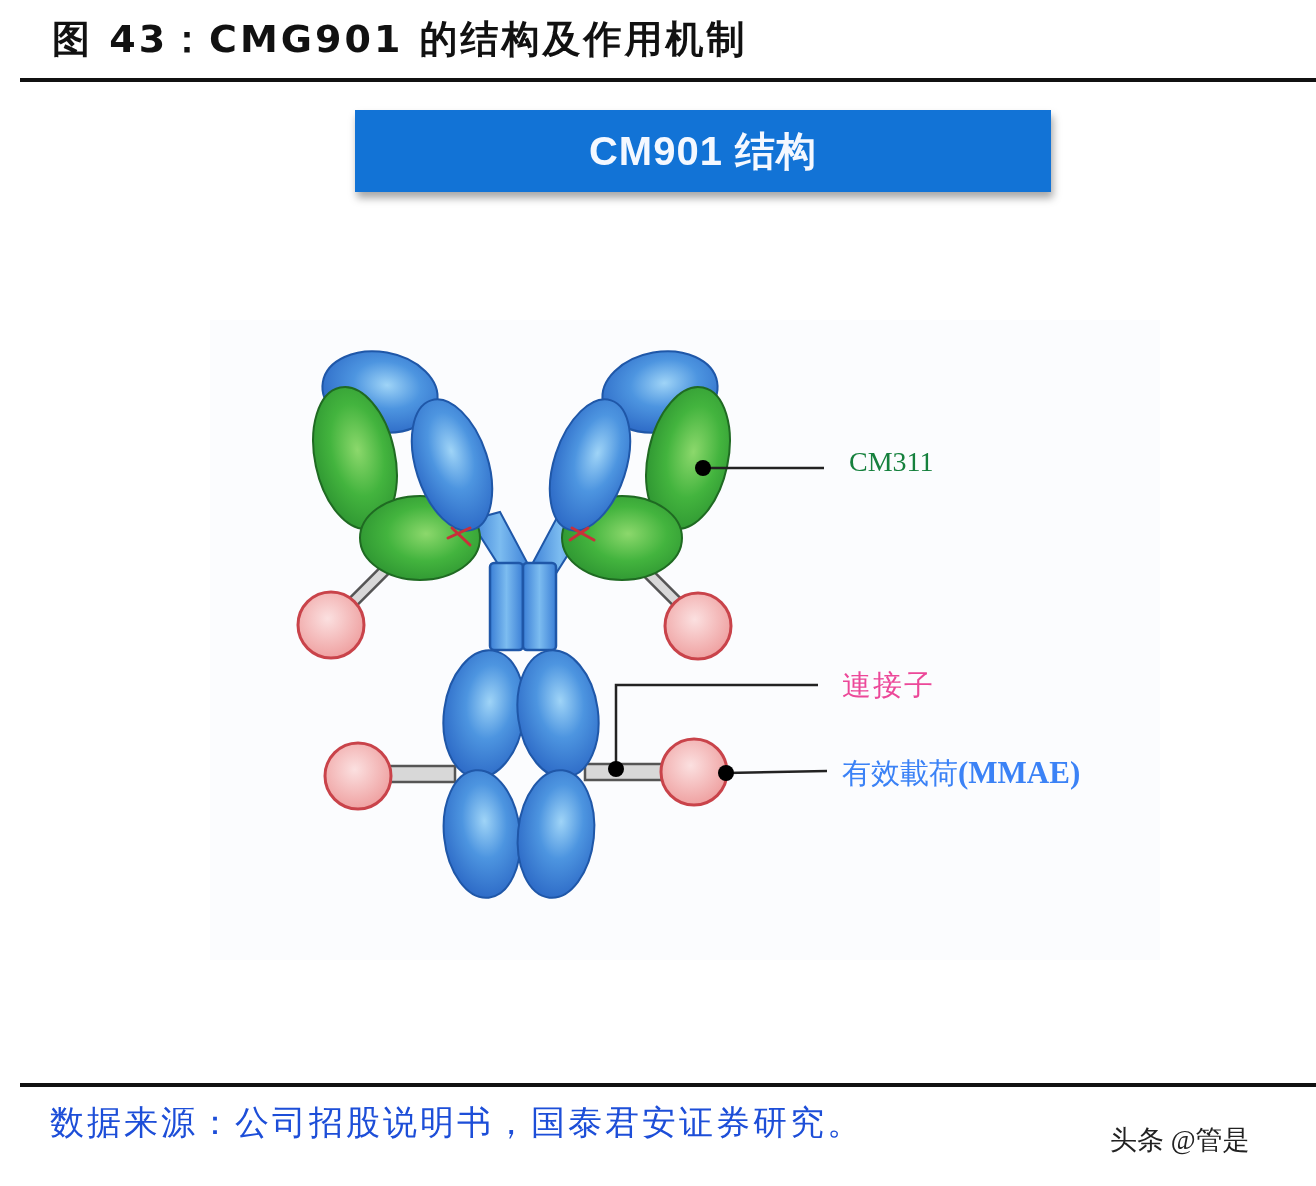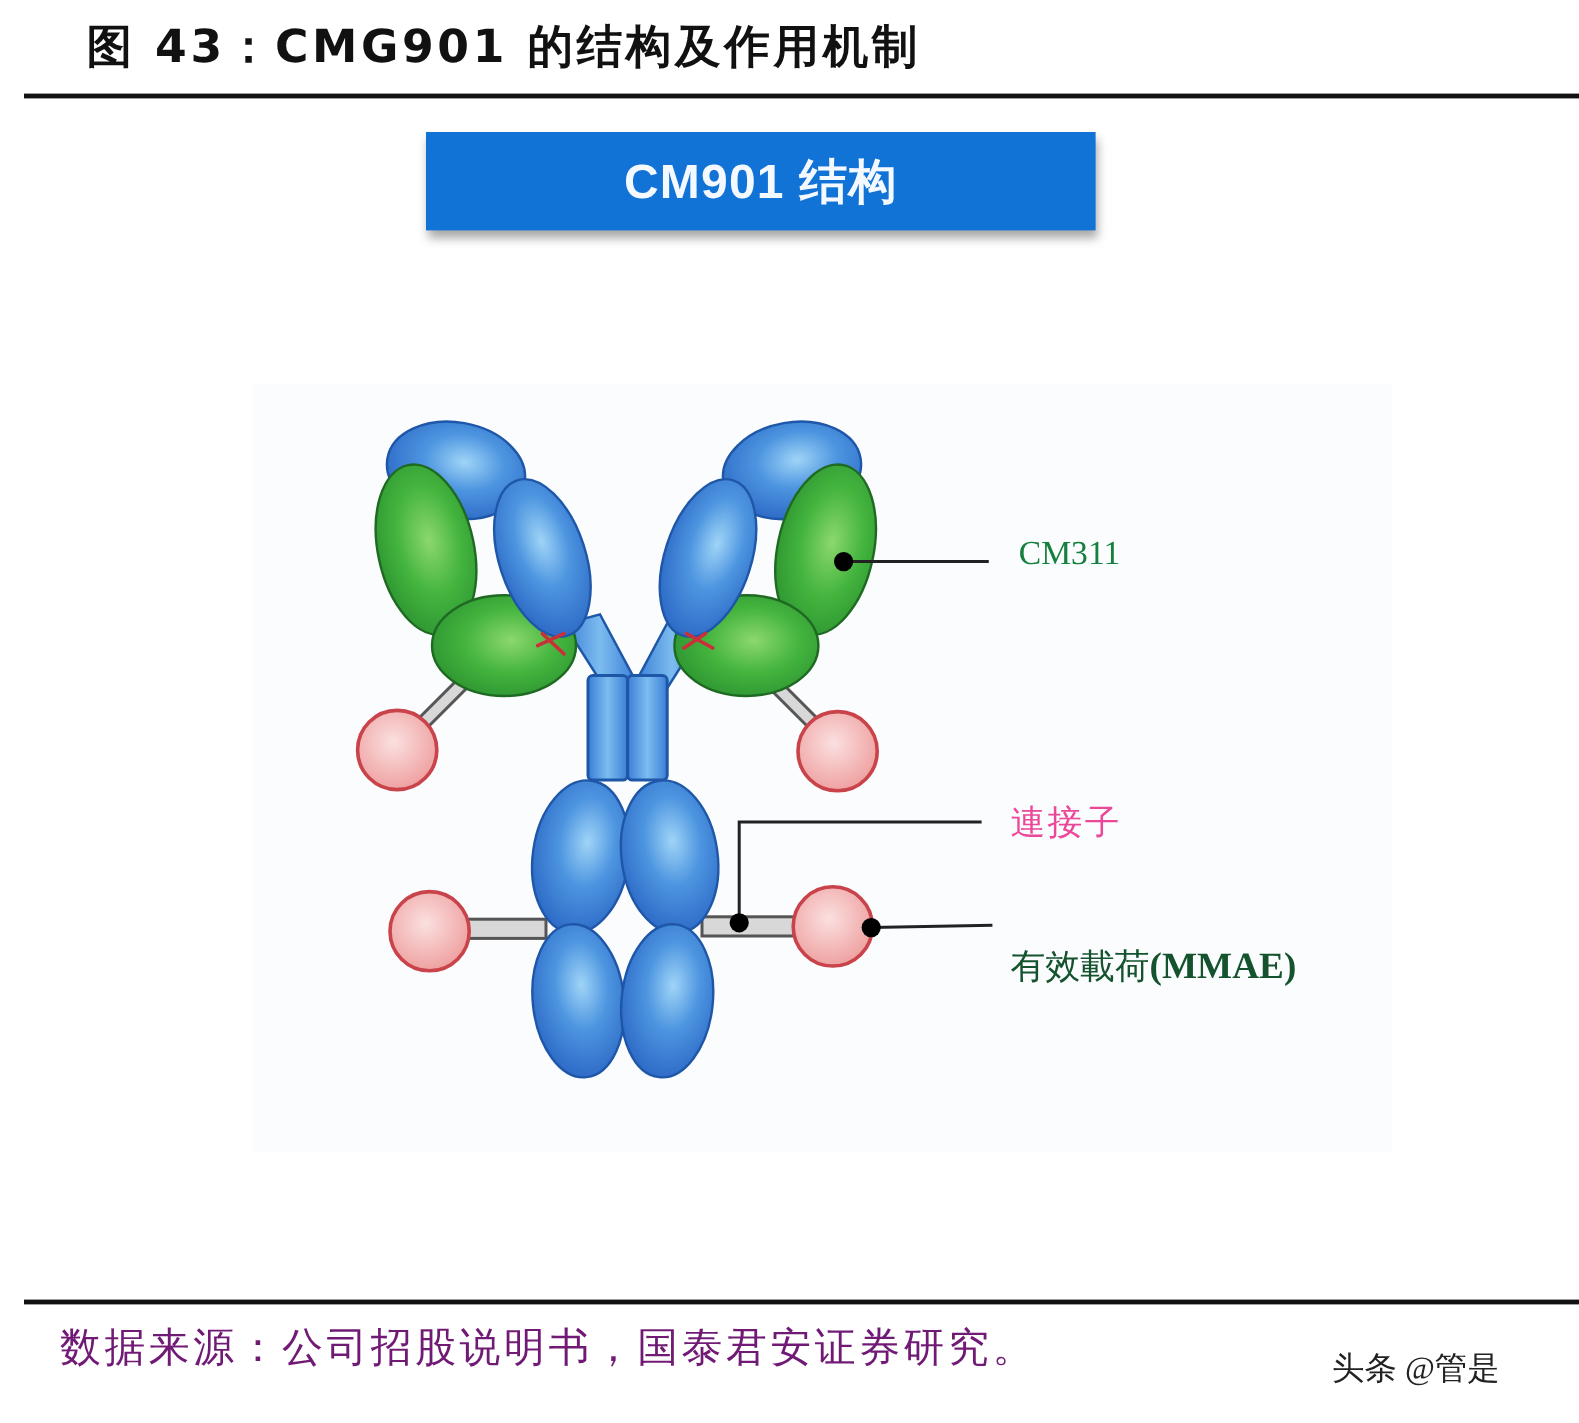--- a/index.html
+++ b/index.html
@@ -1,36 +1,36 @@
 <!DOCTYPE html>
 <html><head>
 <meta charset="utf-8">
 <style>
   html, body { margin: 0; padding: 0; background: #ffffff; }
   body { width: 1316px; height: 1186px; position: relative; overflow: hidden;
          font-family: "DejaVu Sans", "Liberation Sans", sans-serif; }
   .fig-title { position: absolute; left: 52px; top: 14px; font-size: 38px; font-weight: bold;
                color: #111; letter-spacing: 3px; white-space: nowrap;
-               font-family: "DejaVu Sans", sans-serif; margin-left: 20px; }
+               font-family: "DejaVu Sans", sans-serif; }
   .rule-top { position: absolute; left: 20px; top: 78px; width: 1296px; height: 4px; background: #111; }
   .rule-bottom { position: absolute; left: 20px; top: 1083px; width: 1296px; height: 4px; background: #111; }
-  .banner { position: absolute; left: 355px; top: 110px; width: 558px; height: 82px;
+  .banner { position: absolute; left: 355px; top: 110px; width: 696px; height: 82px;
             background: #1273d6; box-shadow: 2px 6px 8px rgba(0,0,0,0.35);
             display: flex; align-items: center; justify-content: center; }
   .banner-text { color: #f4f8ff; font-size: 40px; font-weight: bold;
                  font-family: "Liberation Sans", "DejaVu Sans", sans-serif; letter-spacing: 1px; }
   .diagram { position: absolute; left: 0; top: 0; width: 1316px; height: 1186px; pointer-events: none; }
   .label-cm311 { position: absolute; left: 849px; top: 446px; font-size: 28px; font-weight: normal;
                  color: #15803d; font-family: "Liberation Serif", "DejaVu Serif", serif; }
   .label-linker { position: absolute; left: 842px; top: 666px; font-size: 29px; color: #ec4899;
                   font-family: "DejaVu Sans", sans-serif; letter-spacing: 2px; }
-  .label-payload { position: absolute; left: 842px; top: 754px; font-size: 29px; color: #14532d;
-                   font-family: "DejaVu Sans", sans-serif; white-space: nowrap; margin-top: 32px; }
+  .label-payload { position: absolute; left: 842px; top: 754px; font-size: 29px; color: #3b82f6;
+                   font-family: "DejaVu Sans", sans-serif; white-space: nowrap; }
   .label-payload .mmae { font-family: "Liberation Serif", "DejaVu Serif", serif; font-weight: bold; font-size: 31px; }
-  .source { position: absolute; left: 50px; top: 1100px; font-size: 34px; color: #701a75;
+  .source { position: absolute; left: 50px; top: 1100px; font-size: 34px; color: #1d4ed8;
             letter-spacing: 3px; white-space: nowrap; font-family: "DejaVu Serif", serif; }
   .watermark { position: absolute; left: 1110px; top: 1122px; font-size: 27px; color: #222;
                white-space: nowrap; font-family: Liberation Serif, serif;
                text-shadow: 0 0 2px #fff, 0 0 3px #fff; }
 </style>
 </head>
 <body>
 
 <div class="fig-title">图 43：CMG901 的结构及作用机制</div>
 <div class="rule-top"></div>

